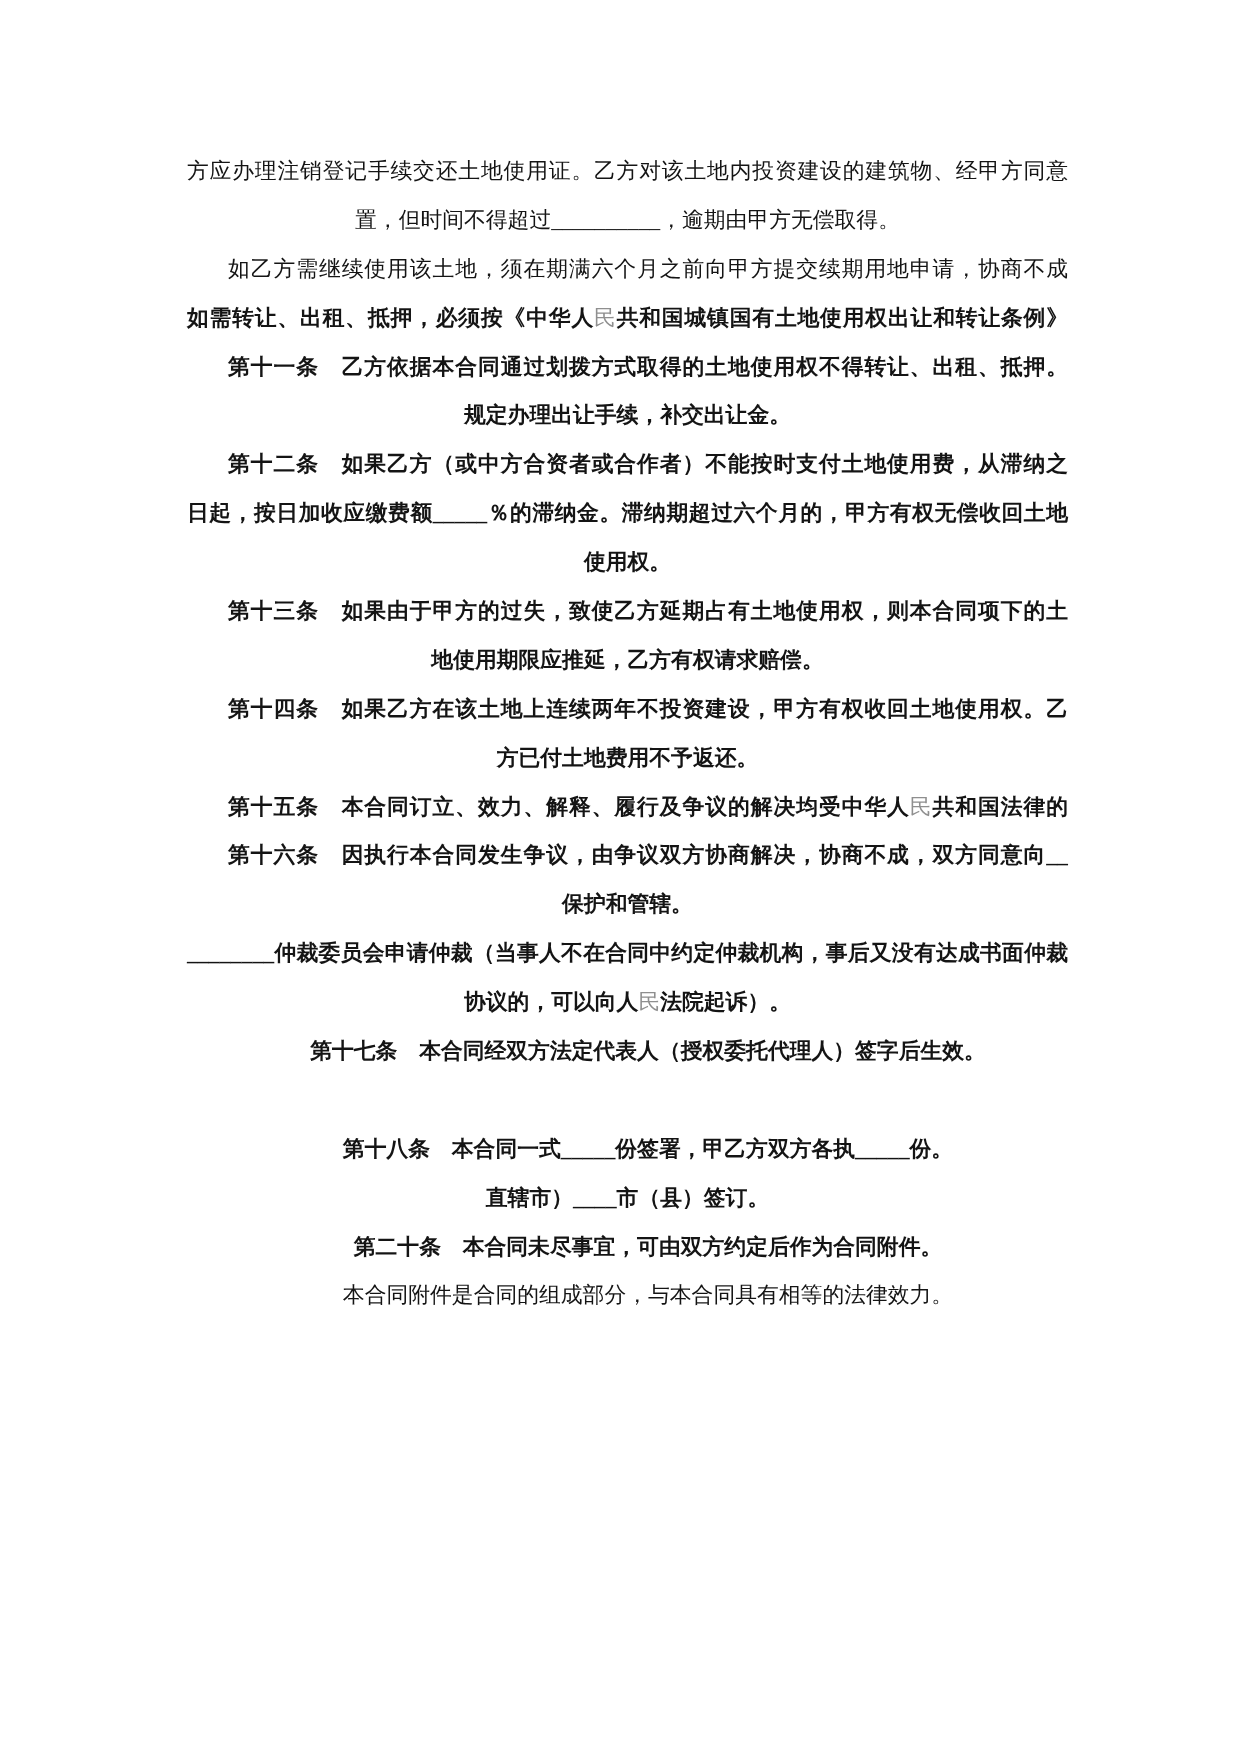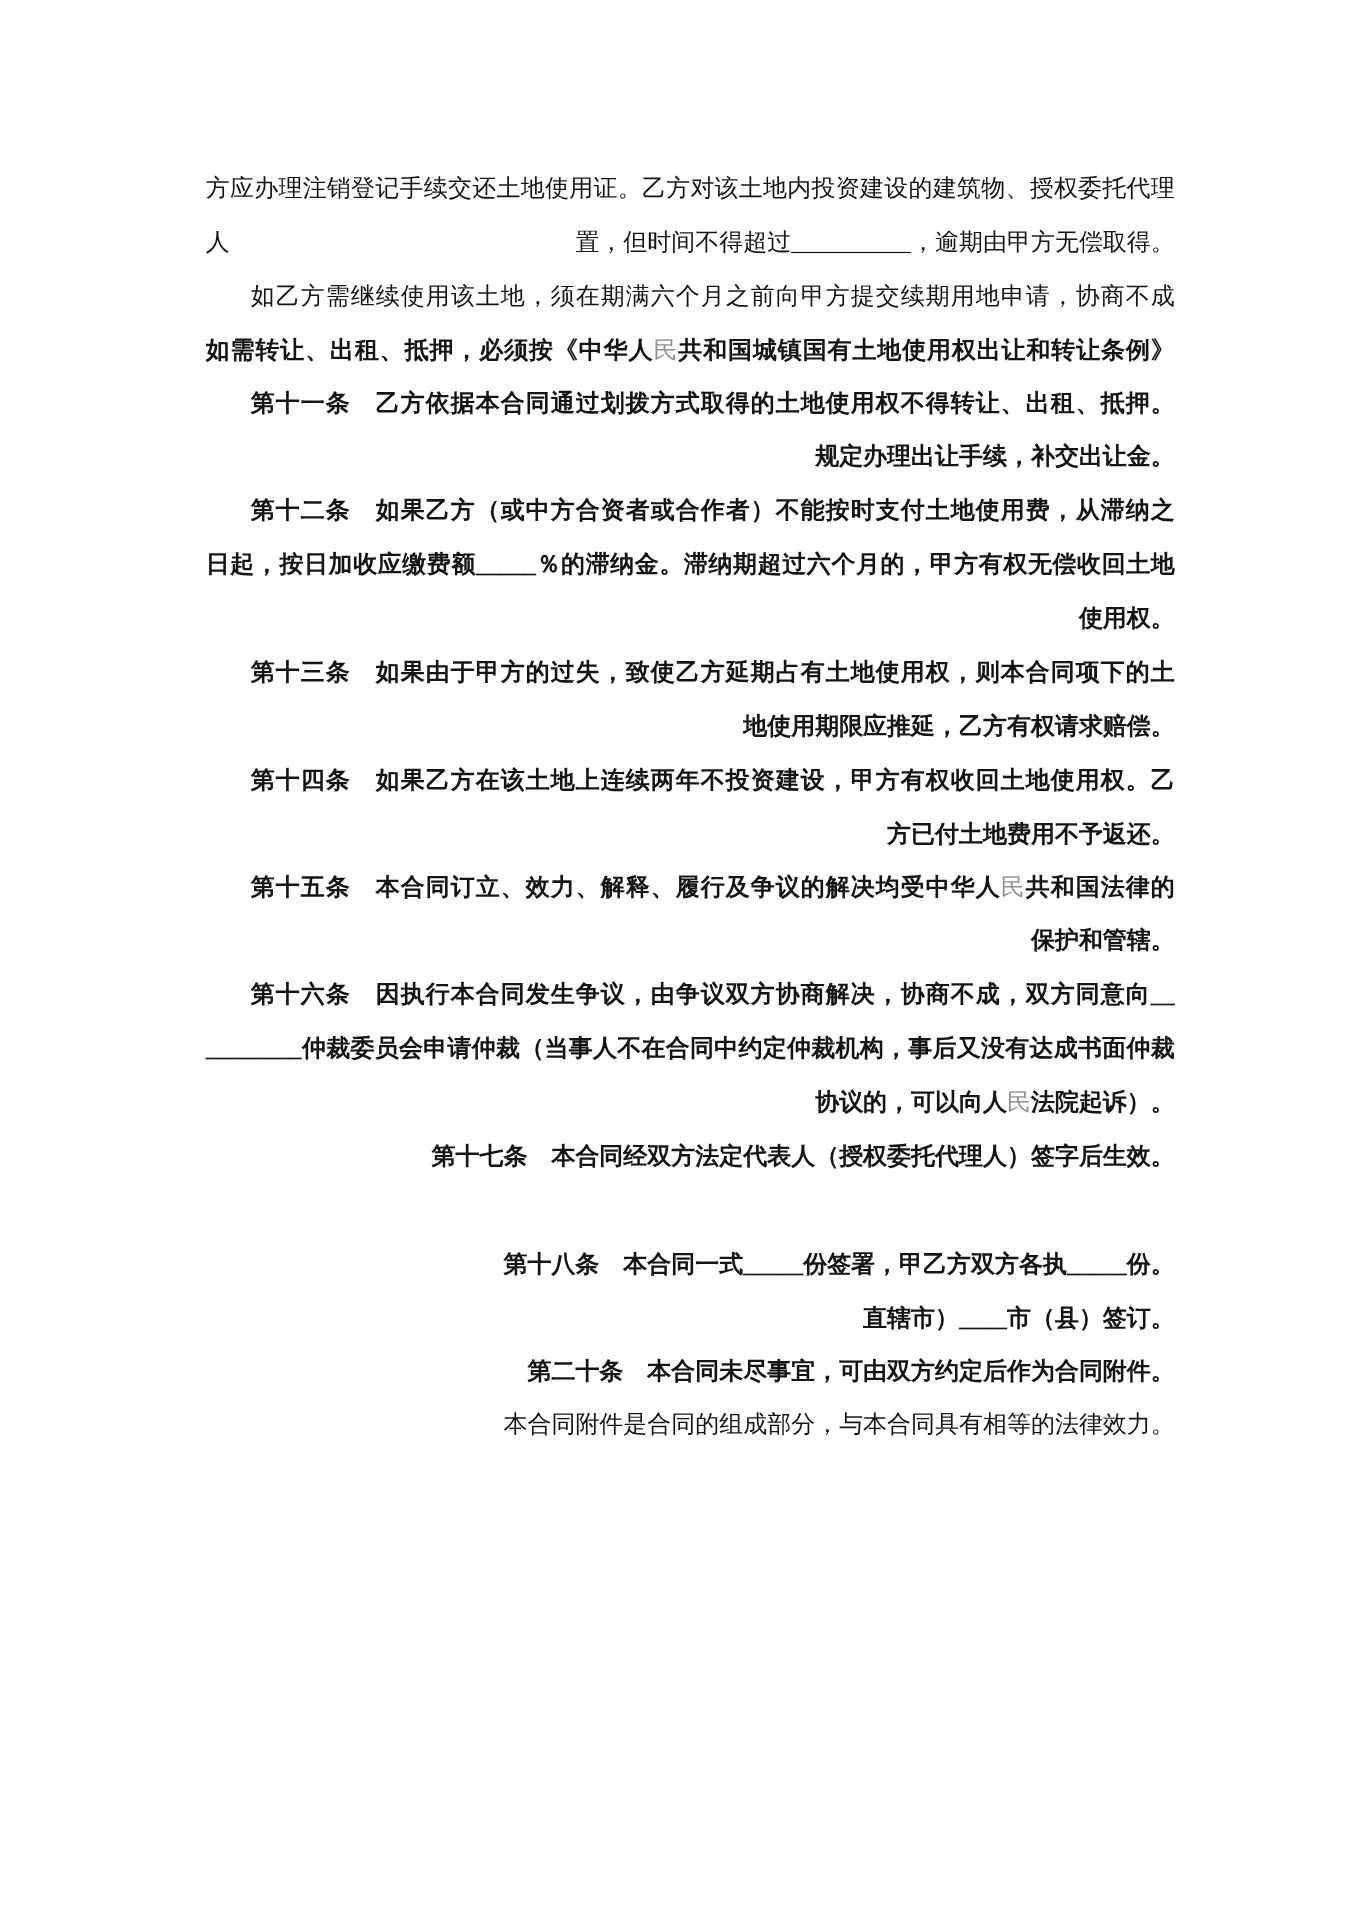--- a/index.html
+++ b/index.html
@@ -19,21 +19,21 @@
     font-size: 21.8px;
     color: #141414;
   }
   .doc-body {
     width: 881px;
   }
   .doc-line {
     height: 48.9px;
     line-height: 48.9px;
     white-space: nowrap;
-    text-align: right;
+    text-align: center;
   }
   .doc-line.fill {
     white-space: normal;
     text-align: justify;
     text-align-last: justify;
     text-justify: inter-character;
   }
   .doc-line.bold {
     font-weight: 700;
   }
@@ -50,36 +50,36 @@
   }
   .blank-run {
     letter-spacing: 0;
   }
 </style>
 </head>
 <body>
 
 <div class="page">
   <div class="doc-body">
-      <div class="doc-line fill">方应办理注销登记手续交还土地使用证。乙方对该土地内投资建设的建筑物、授权委托代理人</div>
+      <div class="doc-line fill">方应办理注销登记手续交还土地使用证。乙方对该土地内投资建设的建筑物、经甲方同意</div>
       <div class="doc-line">置，但时间不得超过<span class="blank-run">__________</span>，逾期由甲方无偿取得。</div>
       <div class="doc-line indent fill">如乙方需继续使用该土地，须在期满六个月之前向甲方提交续期用地申请，协商不成</div>
       <div class="doc-line bold fill">如需转让、出租、抵押，必须按《中华人<span class="glyph-min">民</span>共和国城镇国有土地使用权出让和转让条例》</div>
       <div class="doc-line bold indent fill">第十一条　乙方依据本合同通过划拨方式取得的土地使用权不得转让、出租、抵押。</div>
       <div class="doc-line bold">规定办理出让手续，补交出让金。</div>
       <div class="doc-line bold indent fill">第十二条　如果乙方（或中方合资者或合作者）不能按时支付土地使用费，从滞纳之</div>
       <div class="doc-line bold fill">日起，按日加收应缴费额<span class="blank-run">_____</span>％的滞纳金。滞纳期超过六个月的，甲方有权无偿收回土地</div>
       <div class="doc-line bold">使用权。</div>
       <div class="doc-line bold indent fill">第十三条　如果由于甲方的过失，致使乙方延期占有土地使用权，则本合同项下的土</div>
       <div class="doc-line bold">地使用期限应推延，乙方有权请求赔偿。</div>
       <div class="doc-line bold indent fill">第十四条　如果乙方在该土地上连续两年不投资建设，甲方有权收回土地使用权。乙</div>
       <div class="doc-line bold">方已付土地费用不予返还。</div>
       <div class="doc-line bold indent fill">第十五条　本合同订立、效力、解释、履行及争议的解决均受中华人<span class="glyph-min">民</span>共和国法律的</div>
+      <div class="doc-line bold indent fill">第十六条　因执行本合同发生争议，由争议双方协商解决，协商不成，双方同意向<span class="blank-run">__</span></div>
       <div class="doc-line bold">保护和管辖。</div>
-      <div class="doc-line bold indent fill">第十六条　因执行本合同发生争议，由争议双方协商解决，协商不成，双方同意向<span class="blank-run">__</span></div>
       <div class="doc-line bold fill"><span class="blank-run">________</span>仲裁委员会申请仲裁（当事人不在合同中约定仲裁机构，事后又没有达成书面仲裁</div>
       <div class="doc-line bold">协议的，可以向人<span class="glyph-min">民</span>法院起诉）。</div>
       <div class="doc-line bold indent">第十七条　本合同经双方法定代表人（授权委托代理人）签字后生效。</div>
       <div class="doc-line blank">&nbsp;</div>
       <div class="doc-line bold indent">第十八条　本合同一式<span class="blank-run">_____</span>份签署，甲乙方双方各执<span class="blank-run">_____</span>份。</div>
       <div class="doc-line bold">直辖市）<span class="blank-run">____</span>市（县）签订。</div>
       <div class="doc-line bold indent">第二十条　本合同未尽事宜，可由双方约定后作为合同附件。</div>
       <div class="doc-line indent">本合同附件是合同的组成部分，与本合同具有相等的法律效力。</div>
     </div>
 </div>

